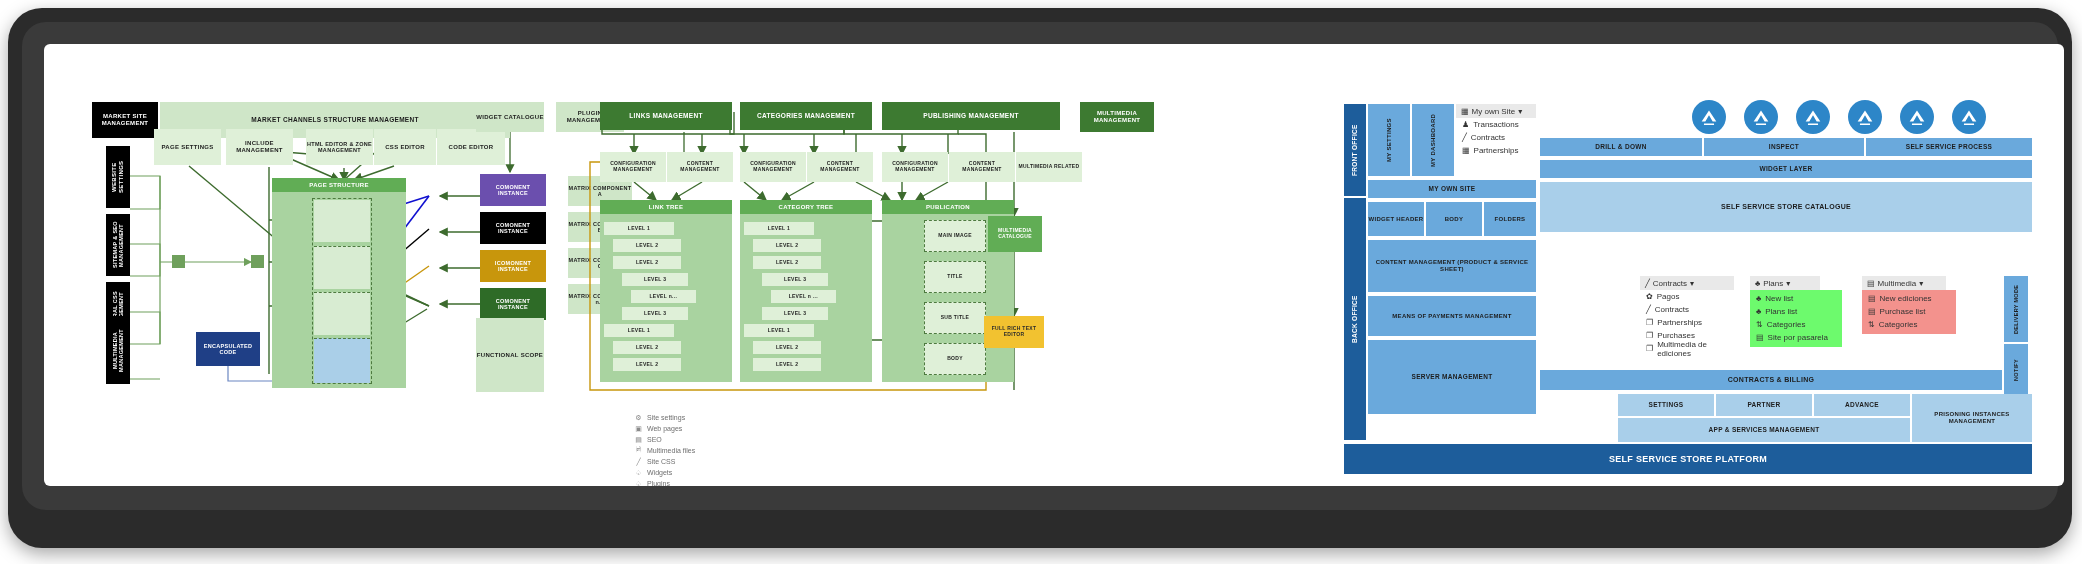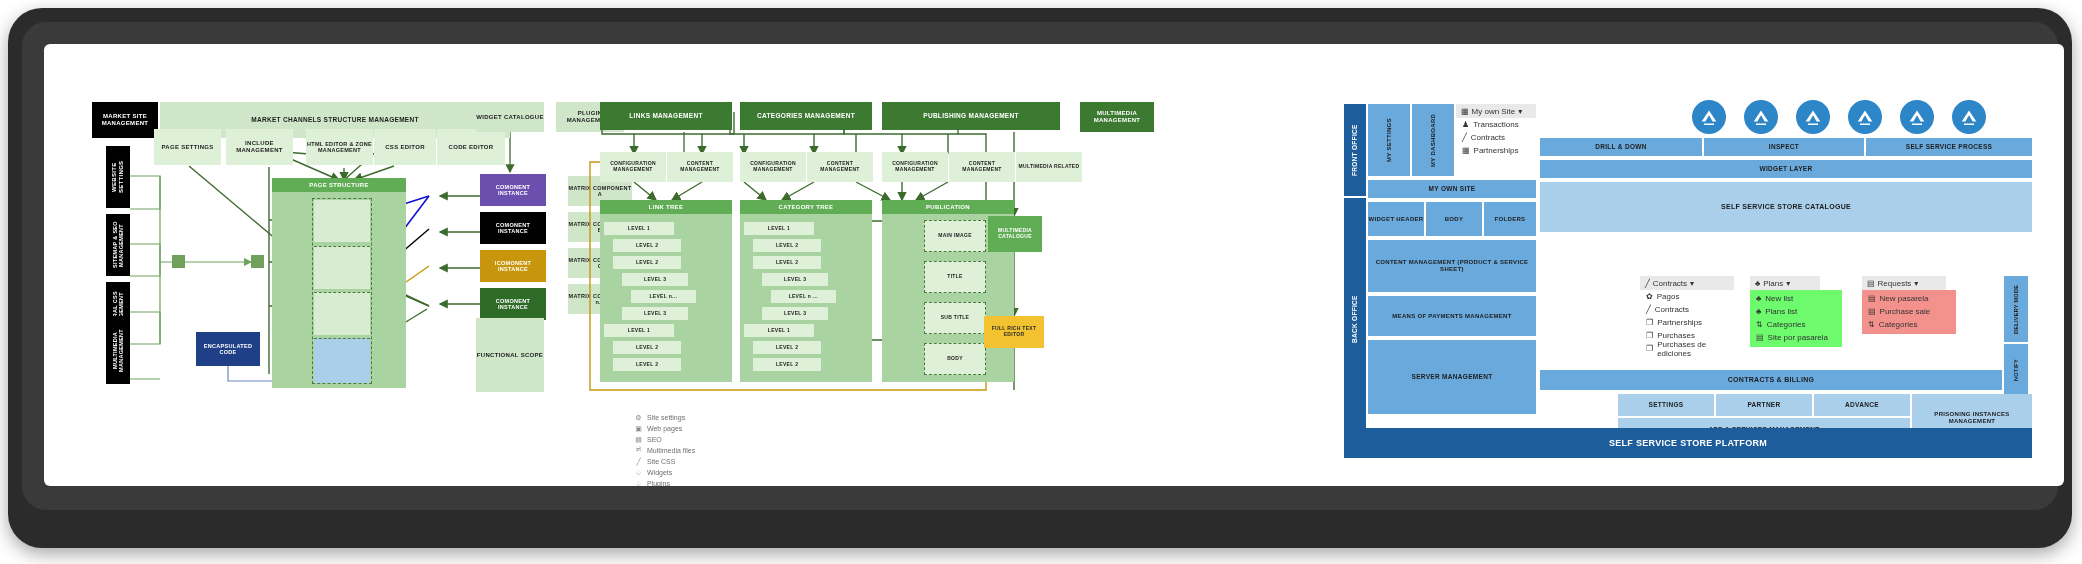--- a/index.html
+++ b/index.html
@@ -401,21 +401,21 @@
         <div class="mitem">
                 <span>❐</span>
                 <span>Partnerships</span>
               </div>
         <div class="mitem">
                 <span>❐</span>
                 <span>Purchases</span>
               </div>
         <div class="mitem">
                 <span>❐</span>
-                <span>Purchases de ediciones</span>
+                <span>Multimedia de ediciones</span>
               </div>
       </div>
 
       <div class="menucard" style="left:1706px;top:232px;width:92px;height:84px;background:transparent;">
         <div class="menuhead" style="width:60px;">
           <span>♣</span>
           <span>Plans</span>
           <span>▾</span>
         </div>
         <div class="mgreenbg" style="padding:2px 0 3px 0;">
@@ -434,31 +434,31 @@
           <div class="mitem">
                   <span>▤</span>
                   <span>Site por pasarela</span>
                 </div>
         </div>
       </div>
 
       <div class="menucard" style="left:1818px;top:232px;width:94px;height:84px;background:transparent;">
         <div class="menuhead" style="width:74px;">
           <span>▤</span>
-          <span>Requests</span>
+          <span>Multimedia</span>
           <span>▾</span>
         </div>
         <div class="mredbg" style="padding:2px 0 3px 0;">
           <div class="mitem">
                   <span>▤</span>
-                  <span>New pasarela</span>
+                  <span>New ediciones</span>
                 </div>
           <div class="mitem">
                   <span>▤</span>
-                  <span>Purchase sale</span>
+                  <span>Purchase list</span>
                 </div>
           <div class="mitem">
                   <span>⇅</span>
                   <span>Categories</span>
                 </div>
         </div>
       </div>
 
       <div class="bx b-pale" style="left:1496px;top:192px;width:492px;height:130px;z-index:-1;"></div>
 
@@ -468,19 +468,19 @@
       <div class="bx b-mid" style="left:1496px;top:326px;width:462px;height:20px;font-size:7px;">CONTRACTS  &amp;  BILLING</div>
 
       <div class="bx b-lite" style="left:1574px;top:350px;width:96px;height:22px;font-size:6.5px;">SETTINGS</div>
       <div class="bx b-lite" style="left:1672px;top:350px;width:96px;height:22px;font-size:6.5px;">PARTNER</div>
       <div class="bx b-lite" style="left:1770px;top:350px;width:96px;height:22px;font-size:6.5px;">ADVANCE</div>
 
       <div class="bx b-lite" style="left:1868px;top:350px;width:120px;height:48px;font-size:6px;">PRISONING  INSTANCES MANAGEMENT</div>
 
       <div class="bx b-lite" style="left:1574px;top:374px;width:292px;height:24px;font-size:6.5px;">APP &amp; SERVICES MANAGEMENT</div>
 
-      <div class="bx b-dark" style="left:1300px;top:384px;width:688px;height:30px;font-size:9px;">SELF SERVICE STORE  PLATFORM</div>
+      <div class="bx b-dark" style="left:1300px;top:400px;width:688px;height:30px;font-size:9px;">SELF SERVICE STORE  PLATFORM</div>
     </div>
 
    </div>
   </div>
  </div>
 </div>
 
 </body></html>

